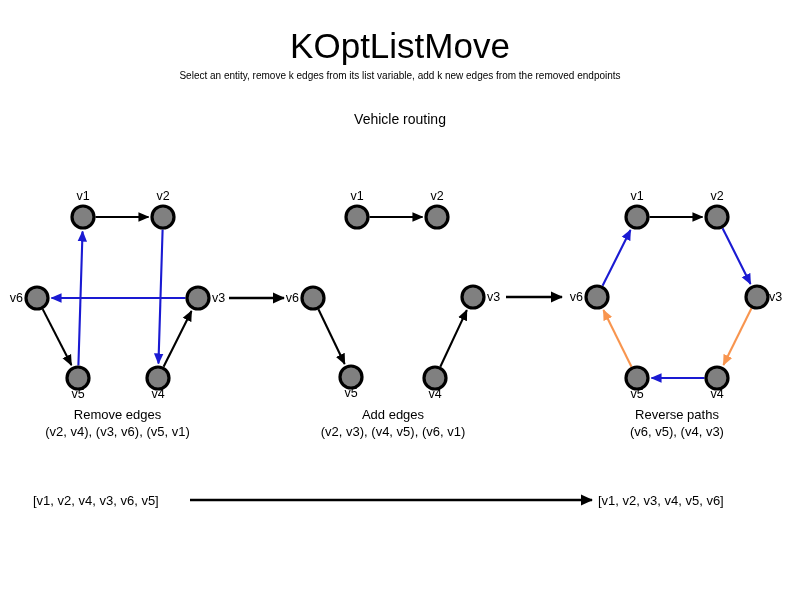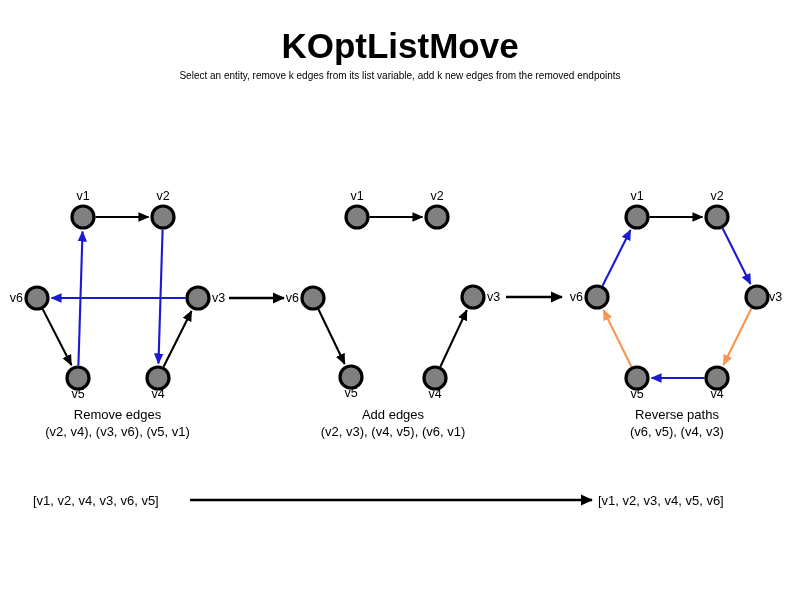--- a/index.html
+++ b/index.html
@@ -23,21 +23,21 @@
     height: 600px;
   }
   .page-title {
     position: absolute;
     left: 0;
     top: 26px;
     width: 800px;
     text-align: center;
     font-size: 35px;
     line-height: 40px;
-    font-weight: bold;
+    font-weight: normal;
     letter-spacing: 0px;
   }
   .page-subtitle {
     position: absolute;
     left: 0;
     top: 68px;
     width: 800px;
     text-align: center;
     font-size: 10px;
     line-height: 16px;
@@ -85,20 +85,21 @@
   .connector  { stroke: #000000; stroke-width: 2.6; fill: none; }
   .flowline   { stroke: #000000; stroke-width: 2.6; fill: none; }
 </style>
 </head>
 <body>
 
 <div id="root">
 
   <div class="page-title">KOptListMove</div>
   <div class="page-subtitle">Select an entity, remove k edges from its list variable, add k new edges from the removed endpoints</div>
+  <div class="section-title">Vehicle routing</div>
 
   <svg class="diagram" viewBox="0 0 800 600">
     <defs>
       <marker id="arrow-black" viewBox="0 0 10 10" refX="9.2" refY="5" markerWidth="5.2" markerHeight="5.2" orient="auto-start-reverse">
         <path d="M 0 0.6 L 10 5 L 0 9.4 z" fill="#000000"></path>
       </marker>
       <marker id="arrow-blue" viewBox="0 0 10 10" refX="9.2" refY="5" markerWidth="5.2" markerHeight="5.2" orient="auto-start-reverse">
         <path d="M 0 0.6 L 10 5 L 0 9.4 z" fill="#1a1ad2"></path>
       </marker>
       <marker id="arrow-orange" viewBox="0 0 10 10" refX="9.2" refY="5" markerWidth="5.2" markerHeight="5.2" orient="auto-start-reverse">

